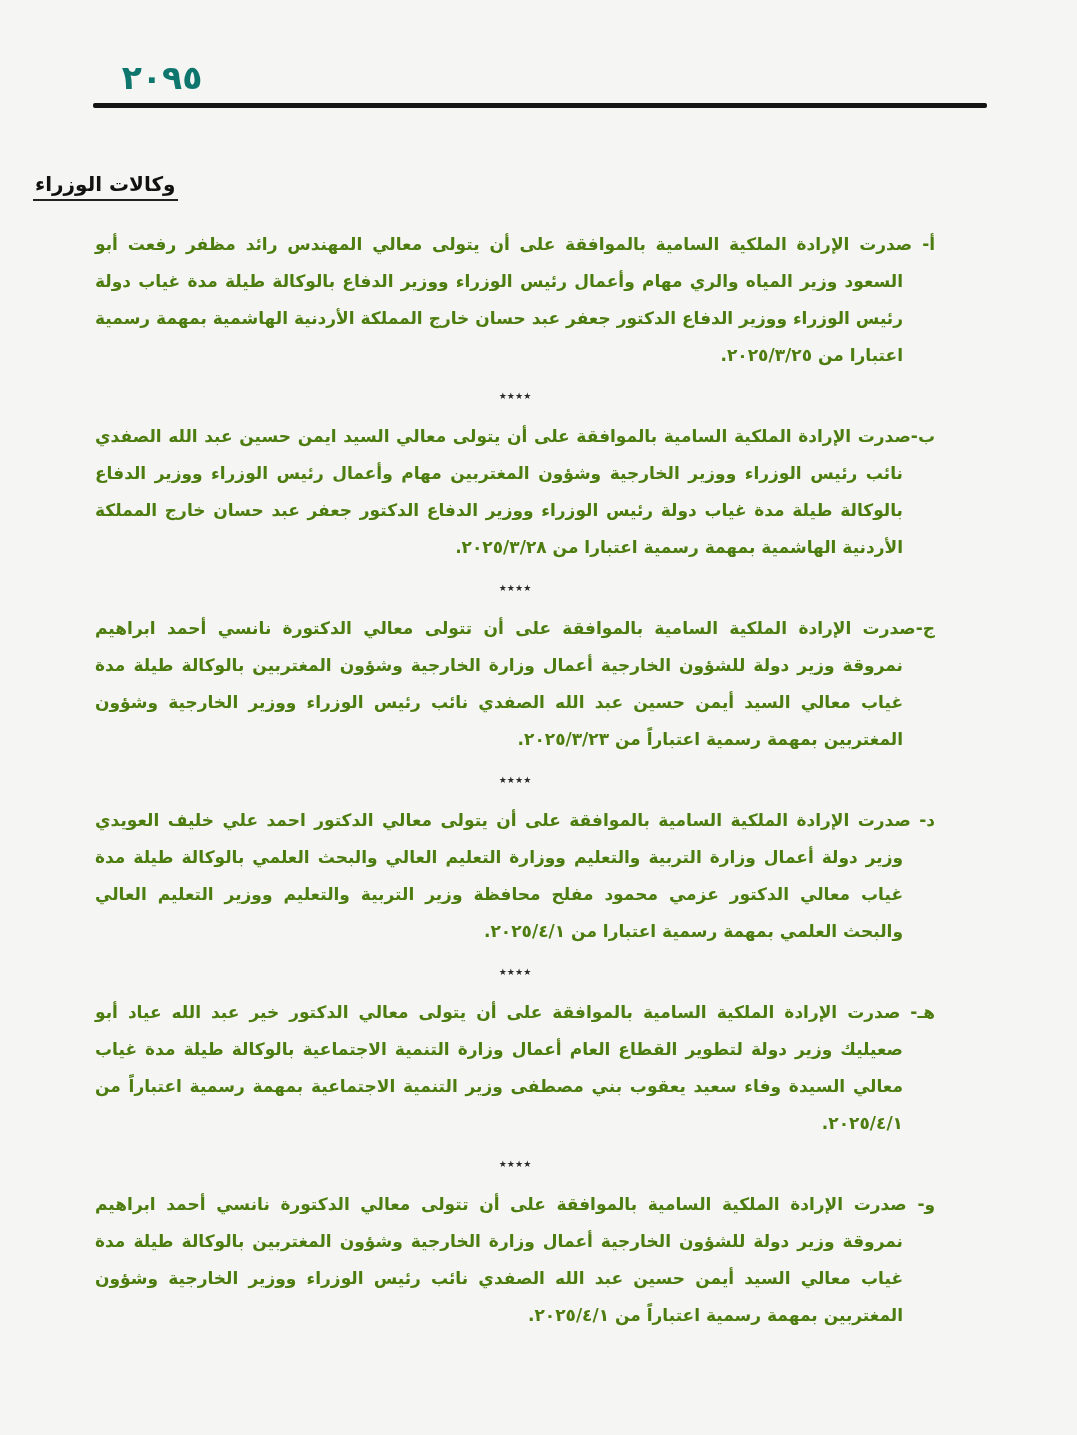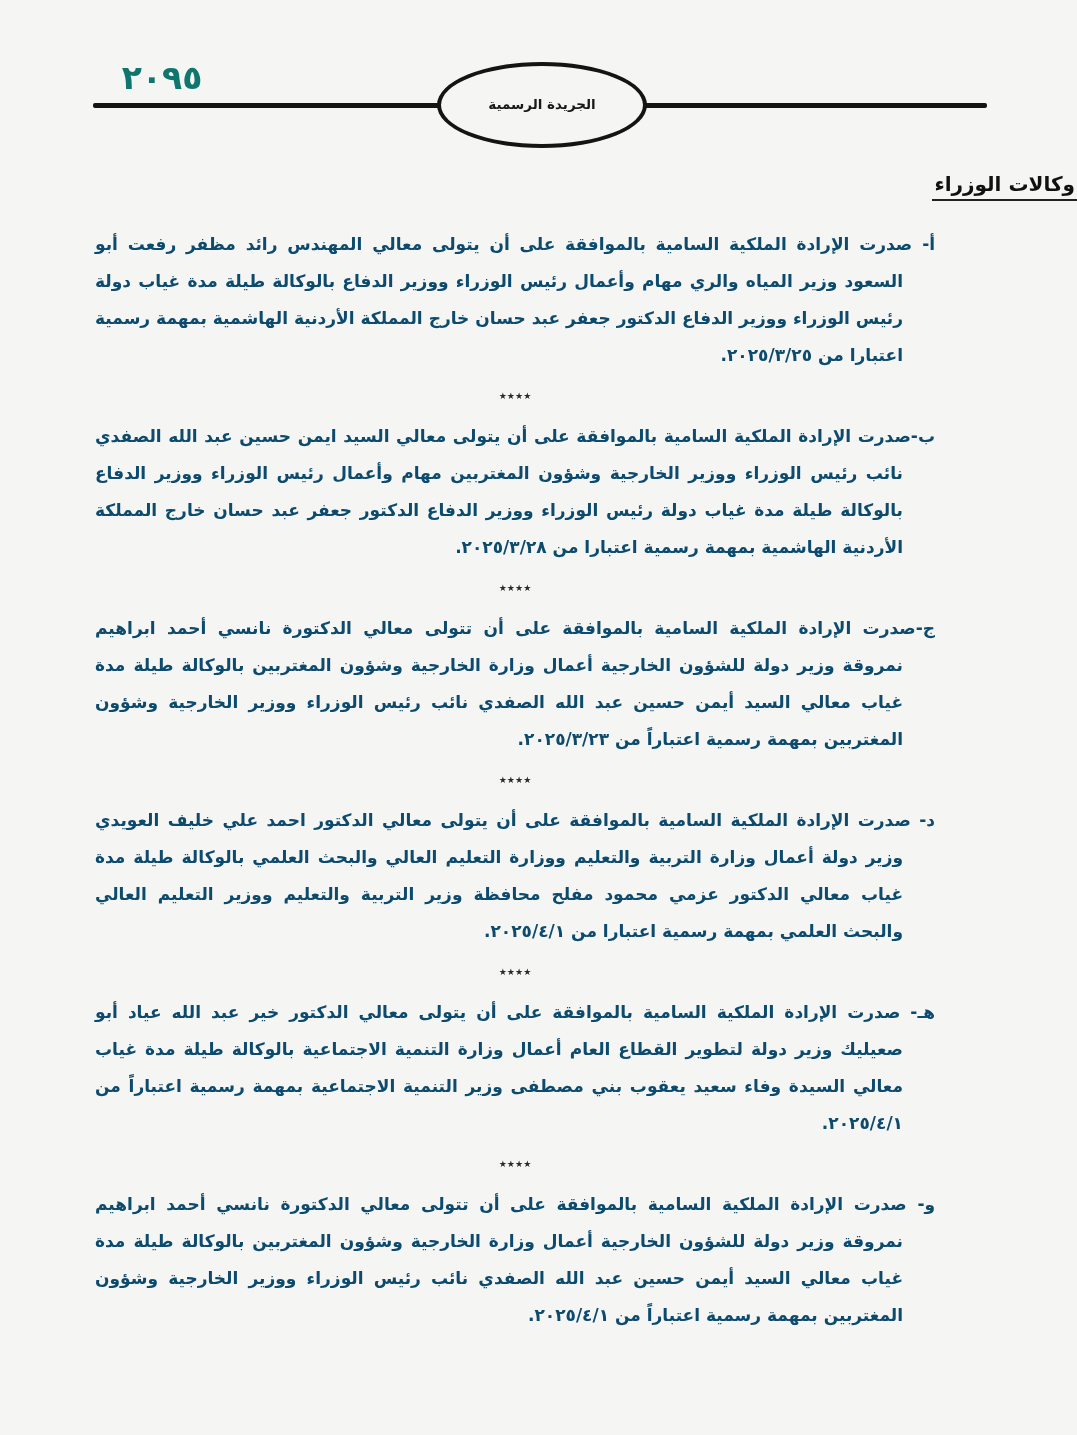--- a/index.html
+++ b/index.html
@@ -39,42 +39,43 @@
     display:flex;align-items:center;justify-content:center;
     box-sizing:border-box;
   }
   .gazette-name{
     font-size:13.5px;font-weight:700;color:#1a1a1a;
     padding-bottom:2px;
   }
   .section-title-wrap{
     position:absolute;
     top:172px;left:0;right:0;
-    text-align:right;
+    text-align:left;
+    padding-left:33px;
   }
   .section-title{
     display:inline-block;
     font-size:20px;font-weight:700;color:#111;
     border-bottom:2.5px solid #222;
     padding:0 2px 3px 2px;
   }
   
   .content{
     position:absolute;
     top:226px;
     right:142px;
     width:840px;
   }
   .entry p{
     margin:0;
     font-size:17px;
     font-weight:700;
     line-height:37px;
     text-align:justify;
-    color:#0c4a6e;
+    color:#4d7c0f;
     padding-right:32px;   
     text-indent:-32px;    
   }
   .entry .entry-label{white-space:nowrap;}
   .separator{
     text-align:center;
     font-size:15px;
     font-weight:700;
     color:#2a2a2a;
     line-height:44px;
@@ -82,23 +83,20 @@
     height:44px;
   }
 </style>
 </head>
 <body>
 
 <div class="page">
 
   <div class="page-number">٢٠٩٥</div>
   <div class="header-rule"></div>
-  <div class="gazette-oval">
-    <span class="gazette-name">الجريدة الرسمية</span>
-  </div>
 
   <div class="section-title-wrap">
     <span class="section-title">وكالات الوزراء</span>
   </div>
 
   <div class="content">
 
     <div class="entry">
       <p><span class="entry-label">أ-</span> <span>صدرت الإرادة الملكية السامية بالموافقة على أن يتولى معالي المهندس رائد مظفر رفعت أبو السعود وزير المياه والري مهام وأعمال رئيس الوزراء ووزير الدفاع بالوكالة طيلة مدة غياب دولة رئيس الوزراء ووزير الدفاع الدكتور جعفر عبد حسان خارج المملكة الأردنية الهاشمية بمهمة رسمية اعتبارا من ٢٠٢٥/٣/٢٥.</span></p>
     </div>

